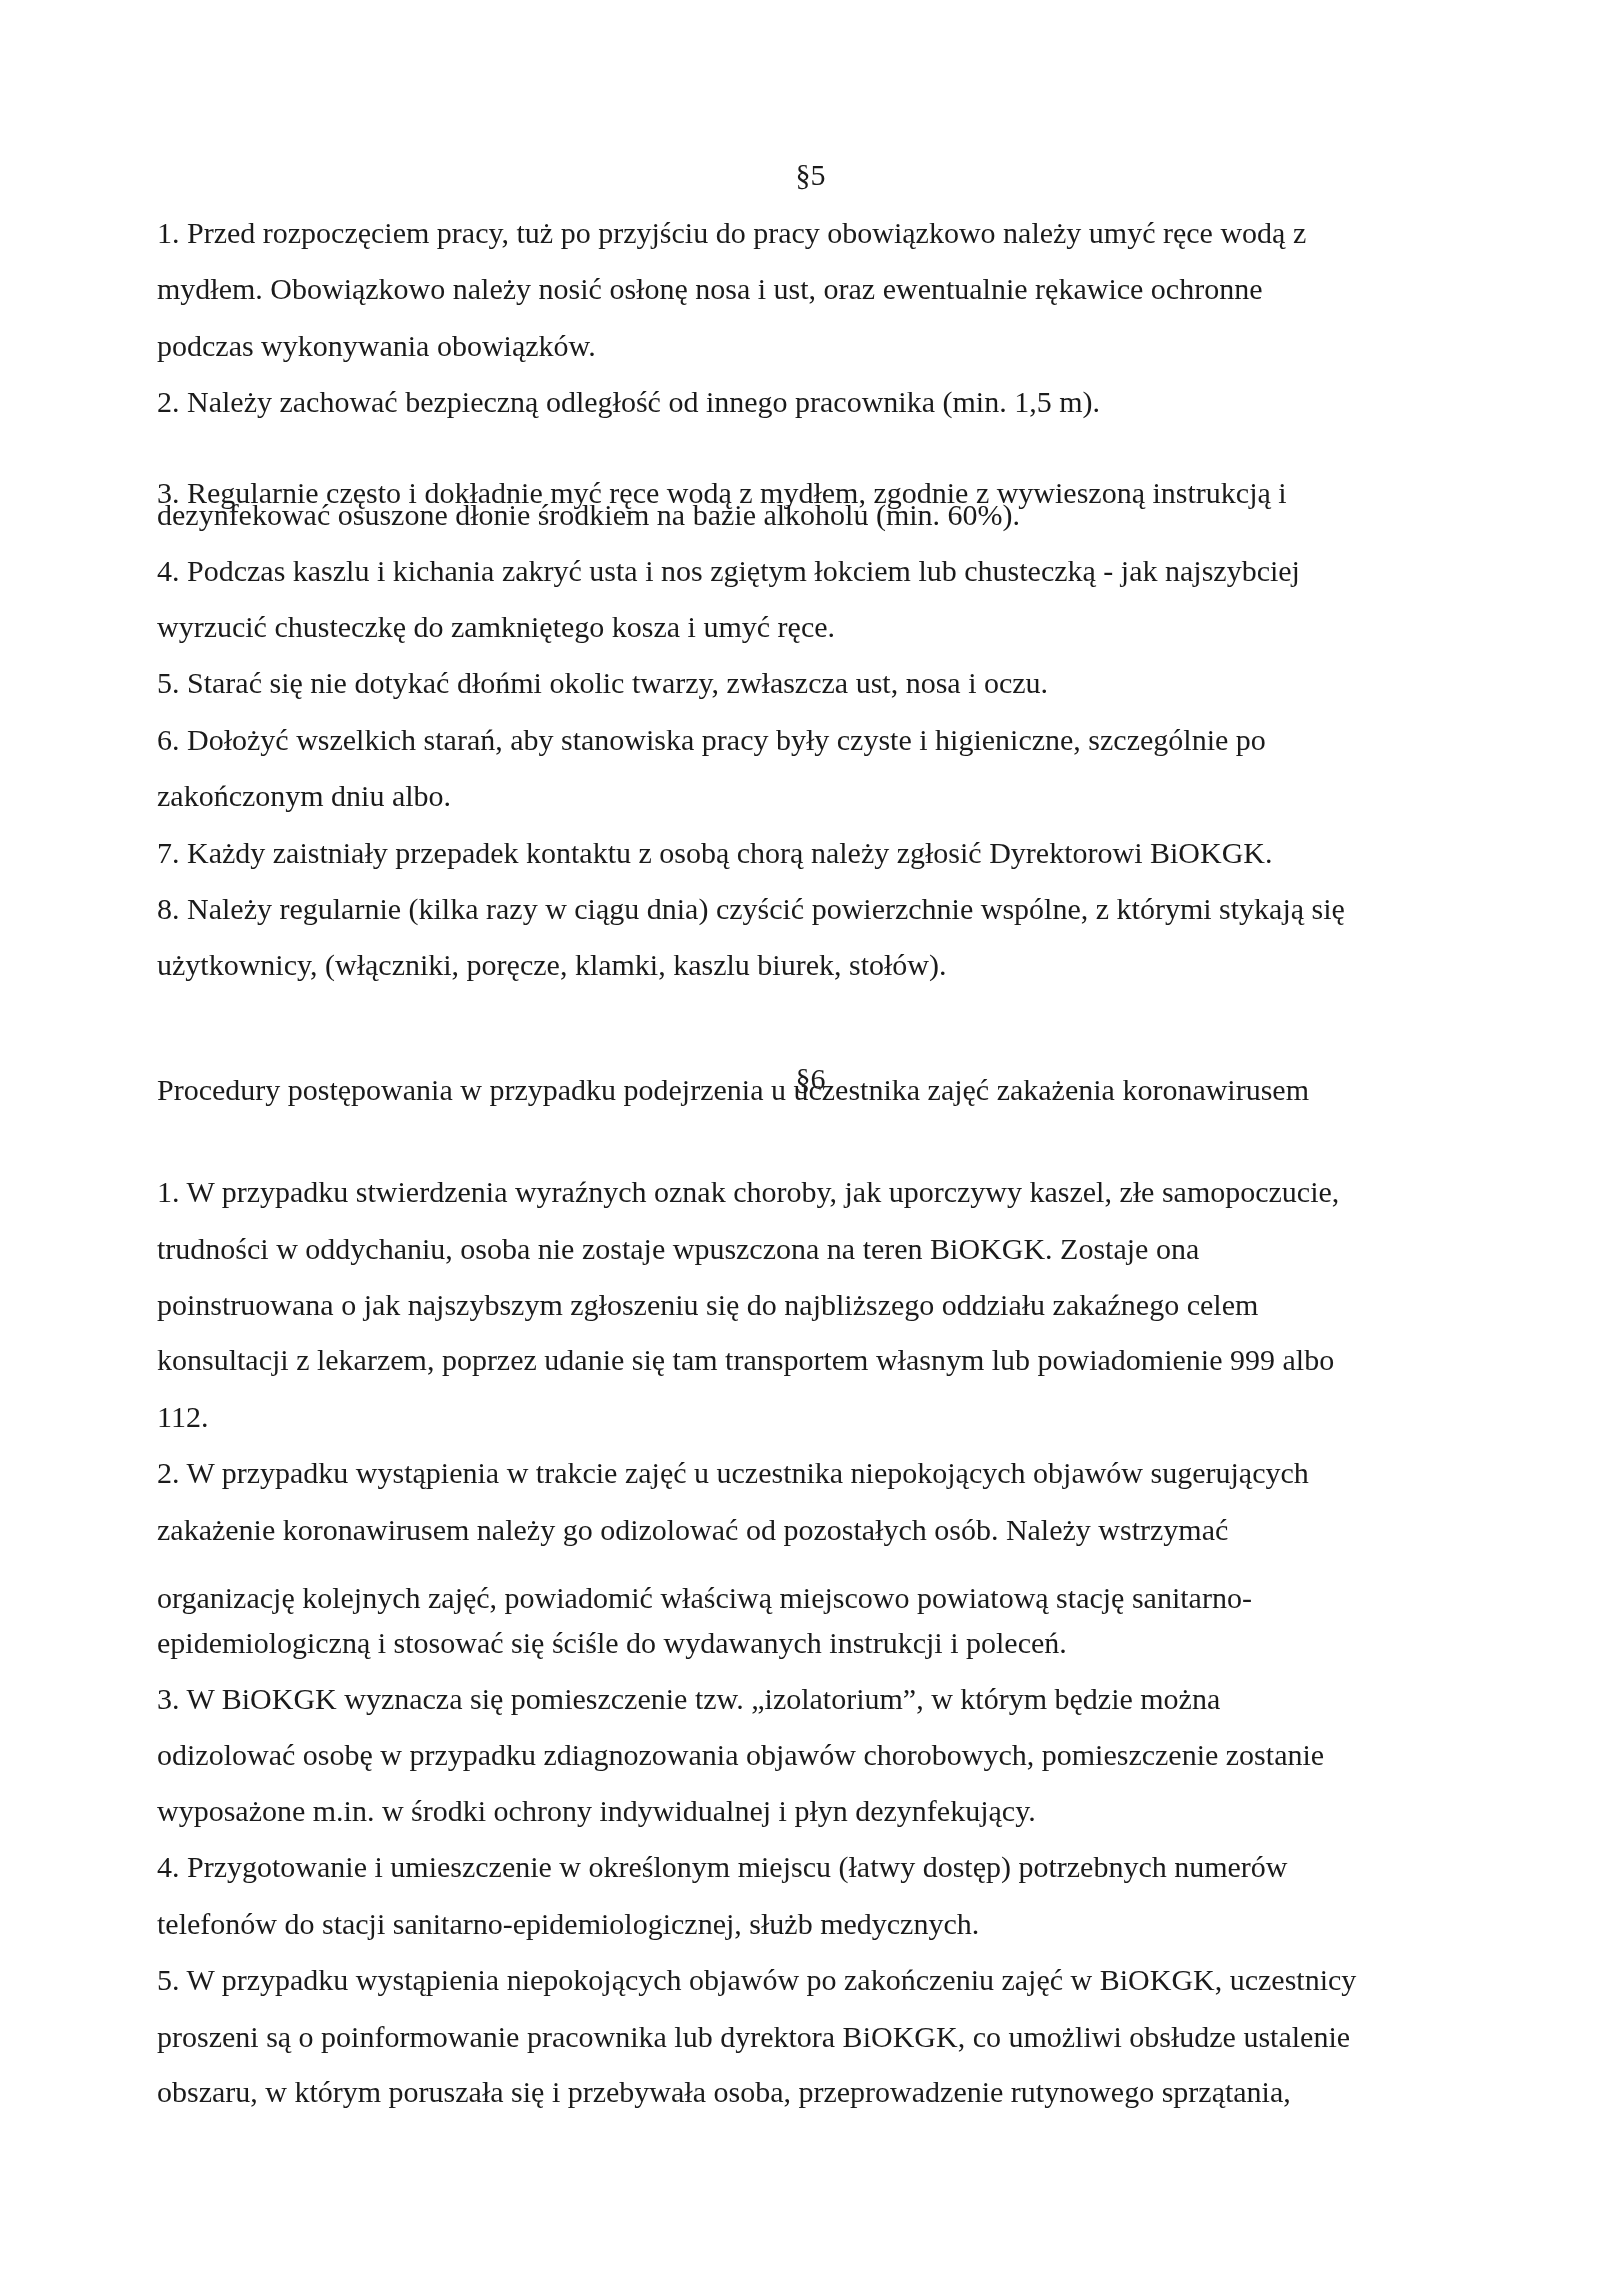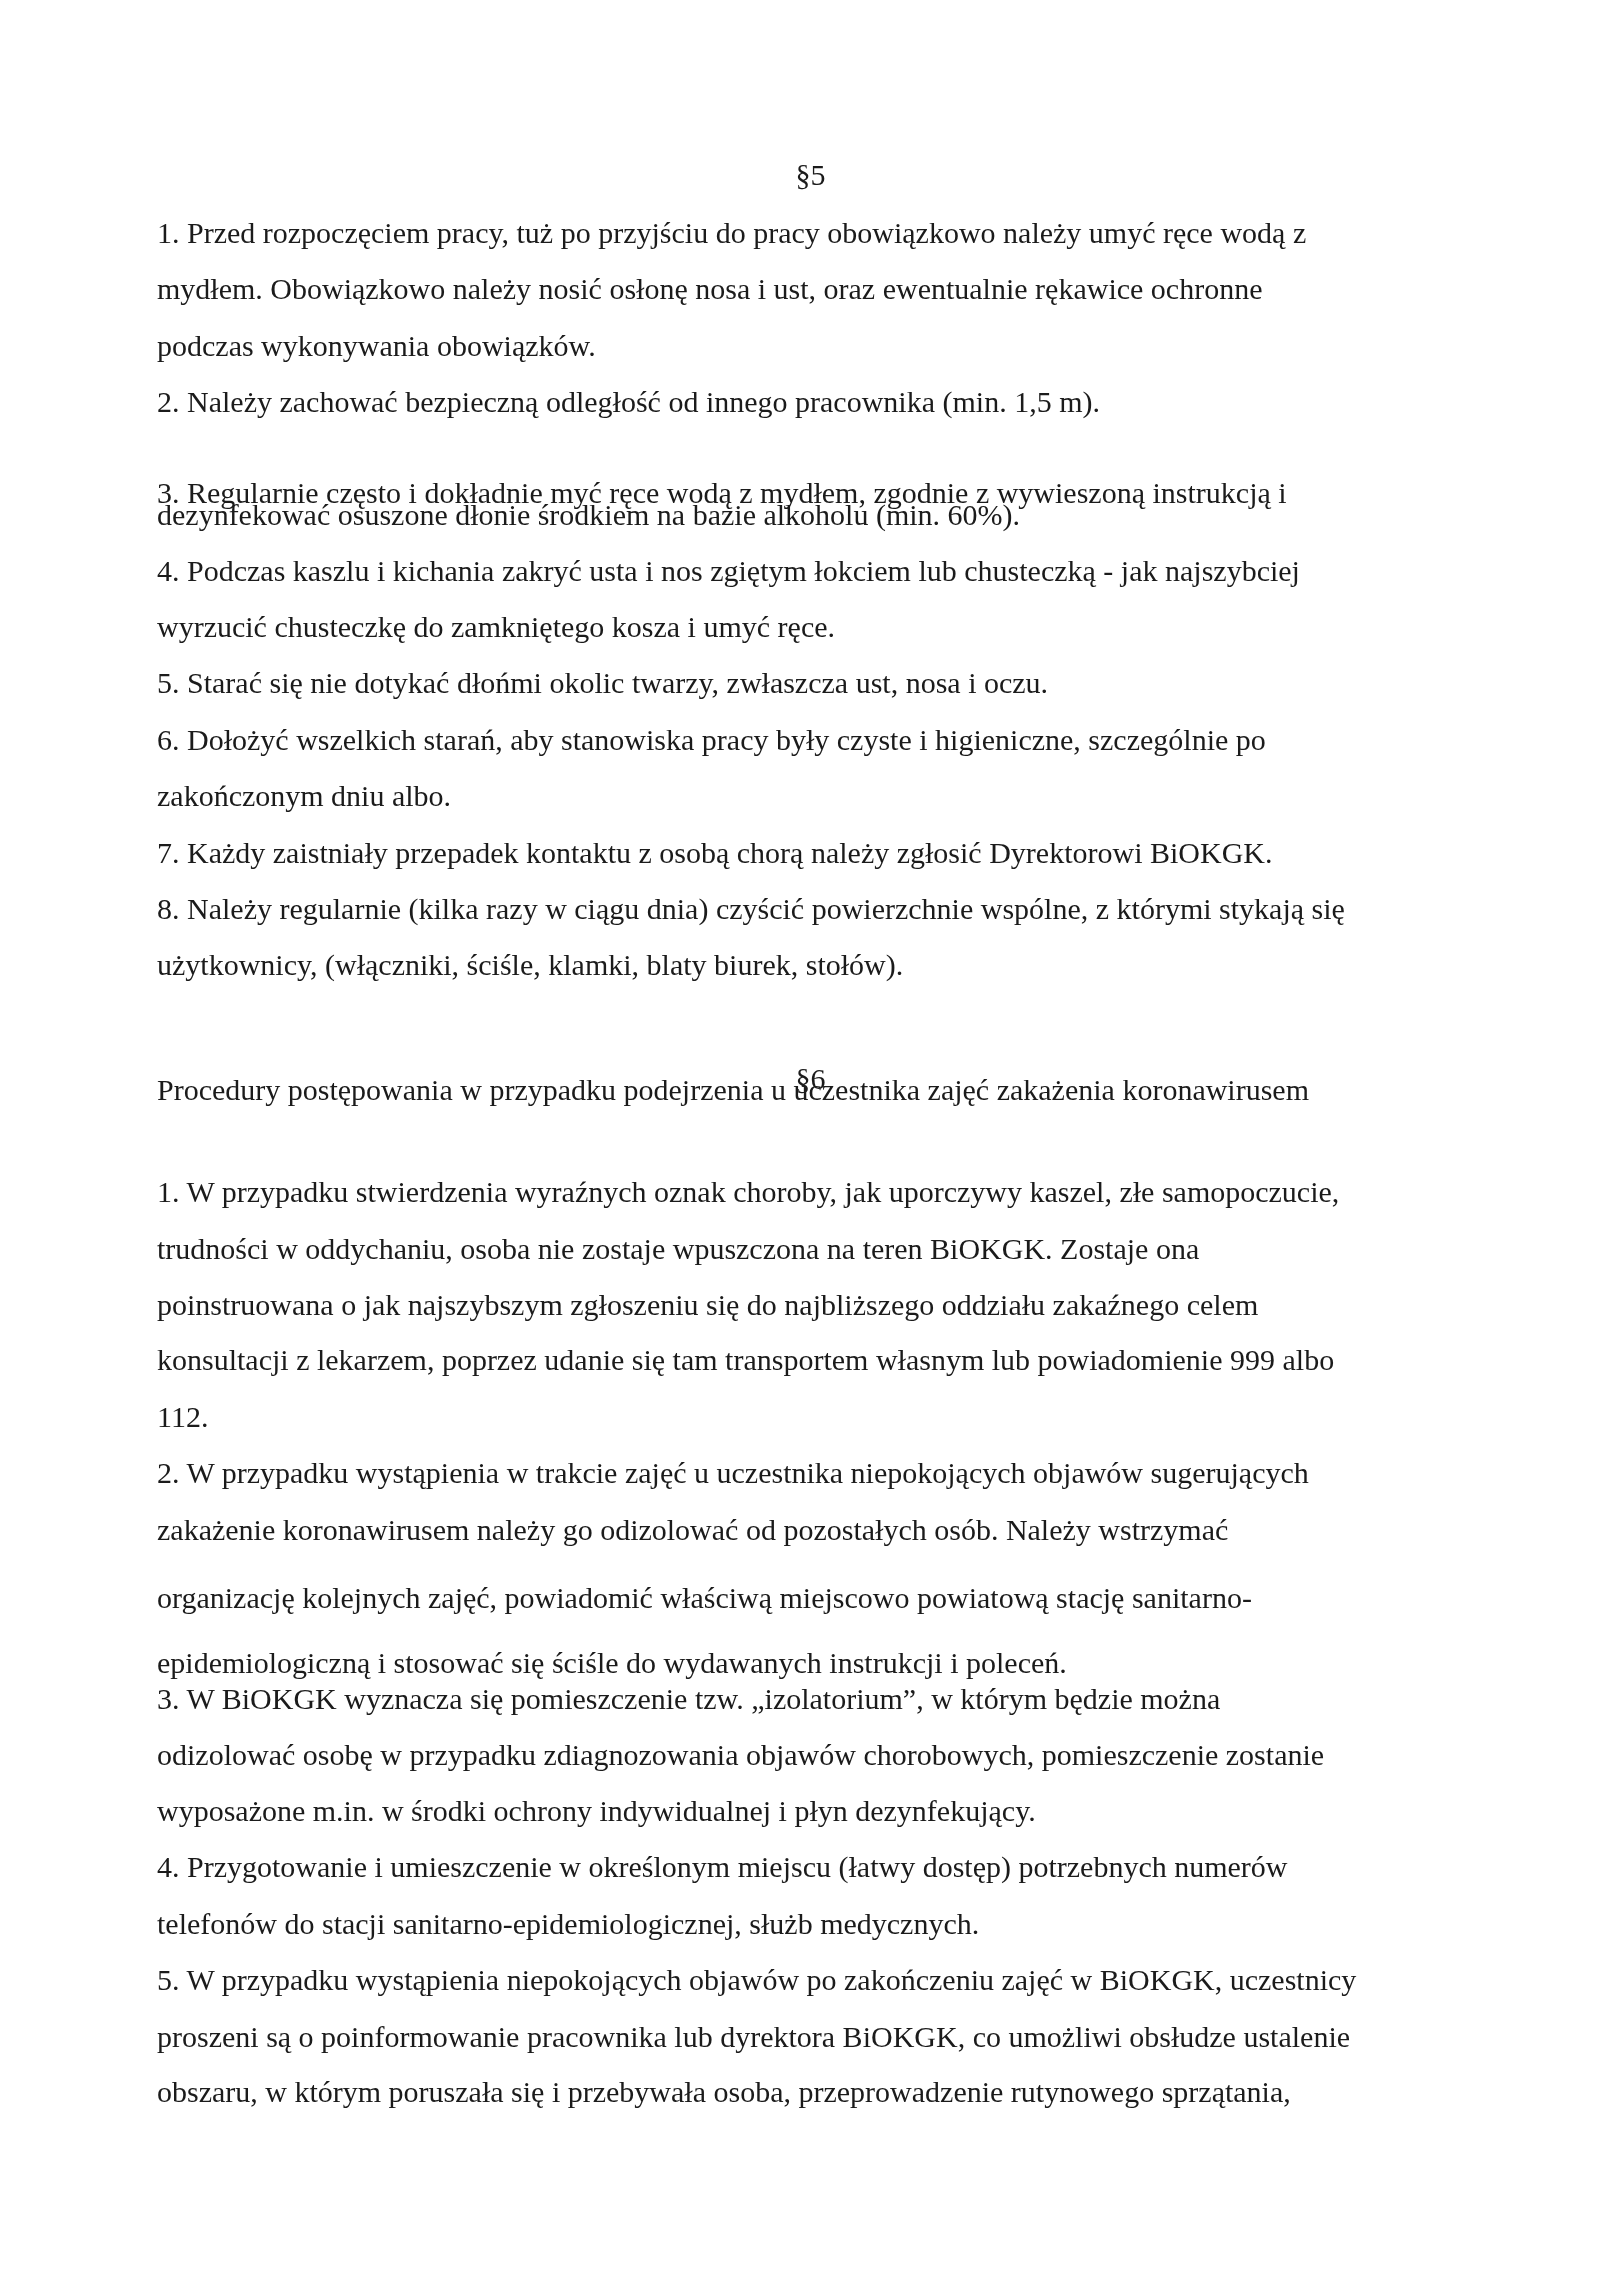--- a/index.html
+++ b/index.html
@@ -41,34 +41,34 @@
   <div class="line" style="top:384px;">2. Należy zachować bezpieczną odległość od innego pracownika (min. 1,5 m).</div>
   <div class="line" style="top:441px;margin-top:34px;">3. Regularnie często i dokładnie myć ręce wodą z mydłem, zgodnie z wywieszoną instrukcją i</div>
   <div class="line" style="top:497px;">dezynfekować osuszone dłonie środkiem na bazie alkoholu (min. 60%).</div>
   <div class="line" style="top:553px;">4. Podczas kaszlu i kichania zakryć usta i nos zgiętym łokciem lub chusteczką - jak najszybciej</div>
   <div class="line" style="top:609px;">wyrzucić chusteczkę do zamkniętego kosza i umyć ręce.</div>
   <div class="line" style="top:665px;">5. Starać się nie dotykać dłońmi okolic twarzy, zwłaszcza ust, nosa i oczu.</div>
   <div class="line" style="top:722px;text-align:center;">6. Dołożyć wszelkich starań, aby stanowiska pracy były czyste i higieniczne, szczególnie po</div>
   <div class="line" style="top:778px;">zakończonym dniu albo.</div>
   <div class="line" style="top:835px;">7. Każdy zaistniały przepadek kontaktu z osobą chorą należy zgłosić Dyrektorowi BiOKGK.</div>
   <div class="line" style="top:891px;">8. Należy regularnie (kilka razy w ciągu dnia) czyścić powierzchnie wspólne, z którymi stykają się</div>
-  <div class="line" style="top:947px;">użytkownicy, (włączniki, ściśle, klamki, blaty biurek, stołów).</div>
+  <div class="line" style="top:947px;">użytkownicy, (włączniki, poręcze, klamki, kaszlu biurek, stołów).</div>
 
   <div class="heading" style="top:1061px;">§6</div>
 
   <div class="line" style="top:1072px;">Procedury postępowania w przypadku podejrzenia u uczestnika zajęć zakażenia koronawirusem</div>
   <div class="line" style="top:1174px;">1. W przypadku stwierdzenia wyraźnych oznak choroby, jak uporczywy kaszel, złe samopoczucie,</div>
   <div class="line" style="top:1231px;">trudności w oddychaniu, osoba nie zostaje wpuszczona na teren BiOKGK. Zostaje ona</div>
   <div class="line" style="top:1287px;">poinstruowana o jak najszybszym zgłoszeniu się do najbliższego oddziału zakaźnego celem</div>
   <div class="line" style="top:1342px;">konsultacji z lekarzem, poprzez udanie się tam transportem własnym lub powiadomienie 999 albo</div>
   <div class="line" style="top:1399px;">112.</div>
   <div class="line" style="top:1455px;">2. W przypadku wystąpienia w trakcie zajęć u uczestnika niepokojących objawów sugerujących</div>
   <div class="line" style="top:1512px;">zakażenie koronawirusem należy go odizolować od pozostałych osób. Należy wstrzymać</div>
   <div class="line" style="top:1580px;">organizację kolejnych zajęć, powiadomić właściwą miejscowo powiatową stację sanitarno-</div>
-  <div class="line" style="top:1625px;margin-top:20px;">epidemiologiczną i stosować się ściśle do wydawanych instrukcji i poleceń.</div>
+  <div class="line" style="top:1625px;">epidemiologiczną i stosować się ściśle do wydawanych instrukcji i poleceń.</div>
   <div class="line" style="top:1681px;">3. W BiOKGK wyznacza się pomieszczenie tzw. „izolatorium”, w którym będzie można</div>
   <div class="line" style="top:1737px;text-align:right;">odizolować osobę w przypadku zdiagnozowania objawów chorobowych, pomieszczenie zostanie</div>
   <div class="line" style="top:1793px;">wyposażone m.in. w środki ochrony indywidualnej i płyn dezynfekujący.</div>
   <div class="line" style="top:1849px;">4. Przygotowanie i umieszczenie w określonym miejscu (łatwy dostęp) potrzebnych numerów</div>
   <div class="line" style="top:1906px;">telefonów do stacji sanitarno-epidemiologicznej, służb medycznych.</div>
   <div class="line" style="top:1962px;">5. W przypadku wystąpienia niepokojących objawów po zakończeniu zajęć w BiOKGK, uczestnicy</div>
   <div class="line" style="top:2074px;">obszaru, w którym poruszała się i przebywała osoba, przeprowadzenie rutynowego sprzątania,</div>
   <div class="line" style="top:2019px;">proszeni są o poinformowanie pracownika lub dyrektora BiOKGK, co umożliwi obsłudze ustalenie</div>
 
 </div>

